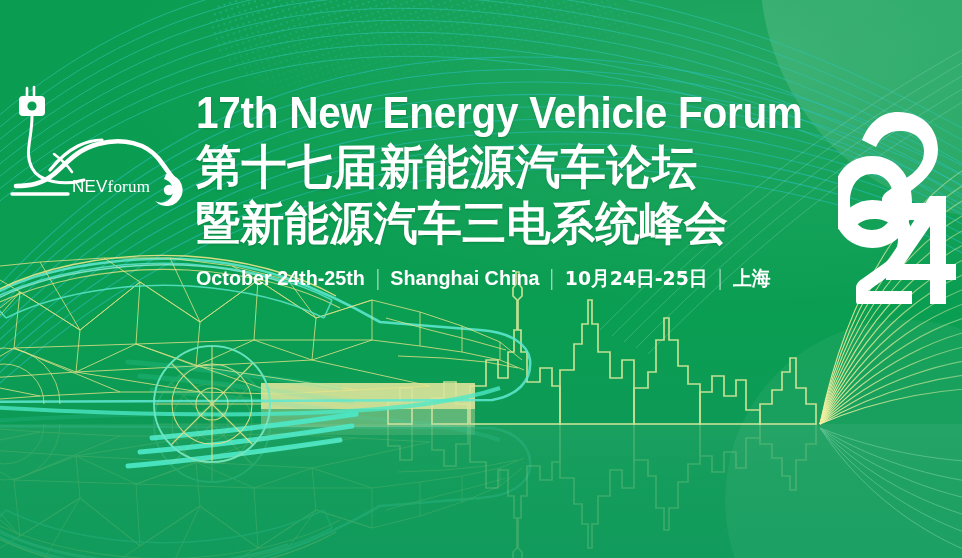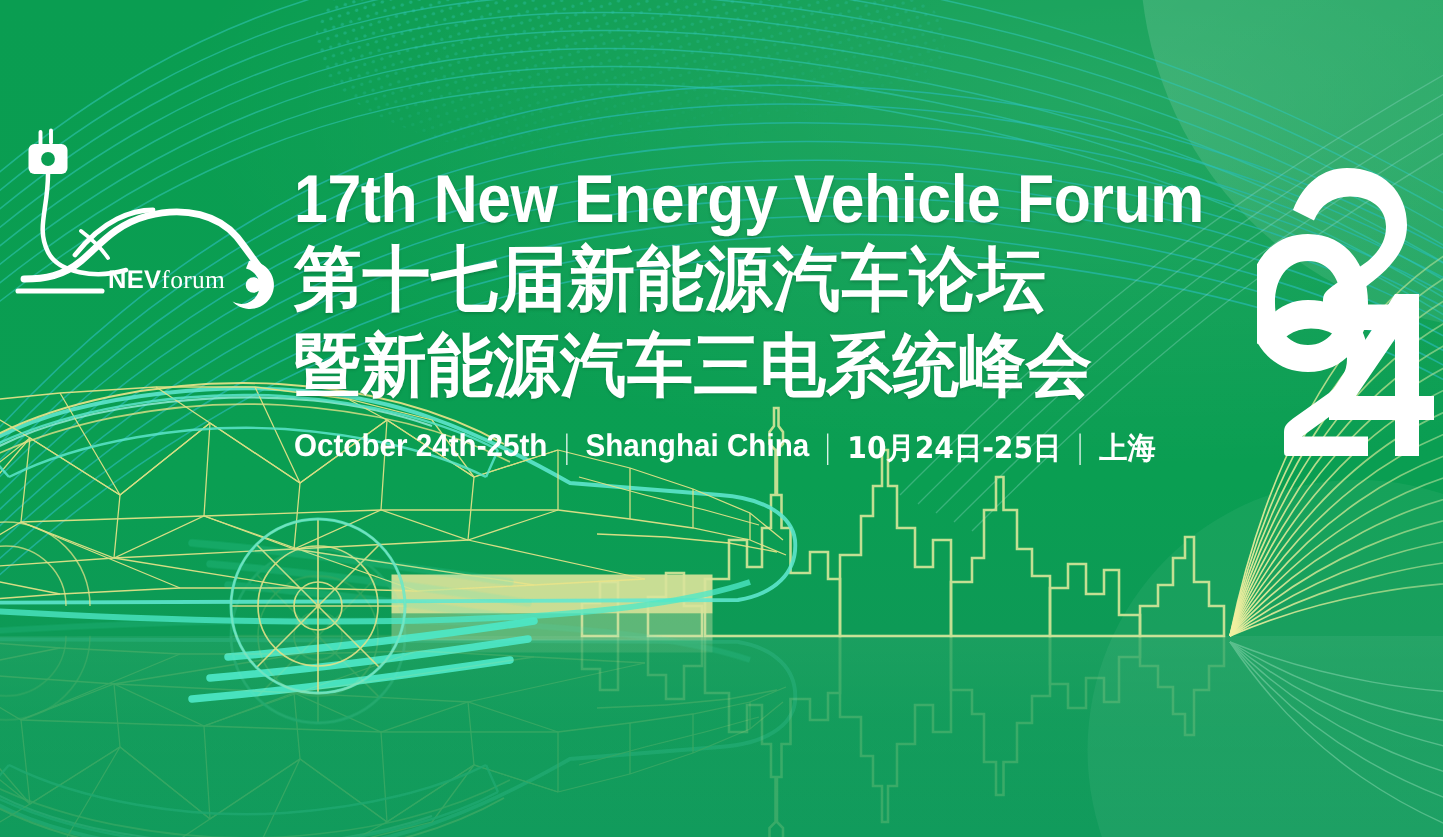--- a/index.html
+++ b/index.html
@@ -26,25 +26,25 @@
   }
 
   
   .logo-wrap{position:absolute;left:6px;top:74px;width:190px;height:140px;}
   .logo-text{
     position:absolute;left:66px;top:103px;
     color:#ffffff;font-size:17px;letter-spacing:.2px;
     font-family:"Liberation Sans","DejaVu Sans",sans-serif;
     white-space:nowrap;
   }
-  .logo-text b{font-weight:700;}
+  .logo-text b{font-weight:400;}
   .logo-text i{font-style:normal;font-weight:400;font-family:Liberation Serif, serif;}
 
   
-  .titles{position:absolute;left:196px;top:108px;width:650px;}
+  .titles{position:absolute;left:196px;top:88px;width:650px;}
   .t-en{
     color:#ffffff;
     font-family:"Liberation Sans Narrow","Liberation Sans","DejaVu Sans Condensed",sans-serif;
     font-weight:700;
     font-size:45px;
     line-height:50px;
     letter-spacing:-0.3px;
     transform:scaleX(0.90);
     transform-origin:left center;
     white-space:nowrap;

